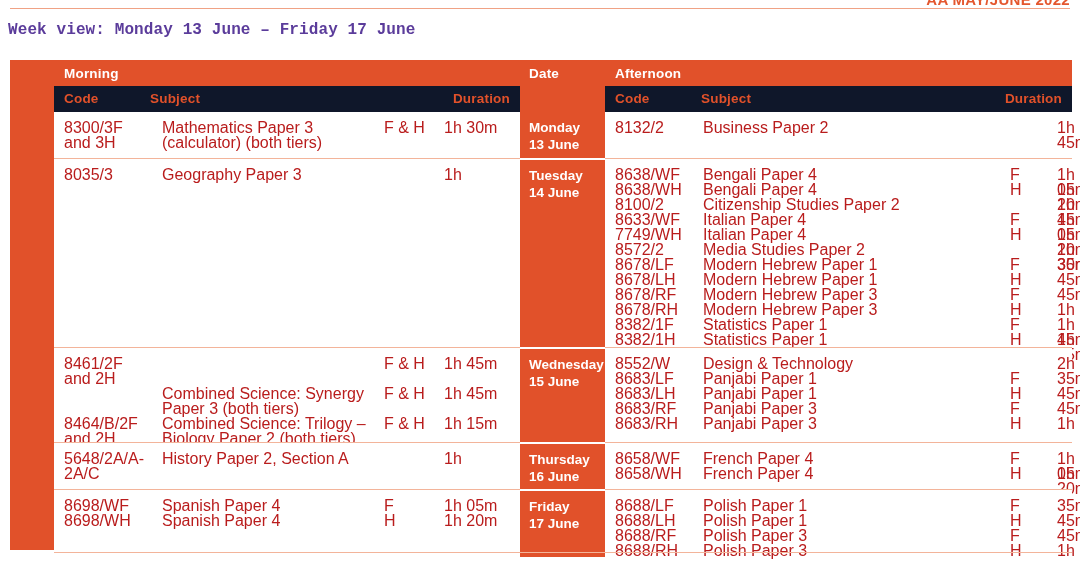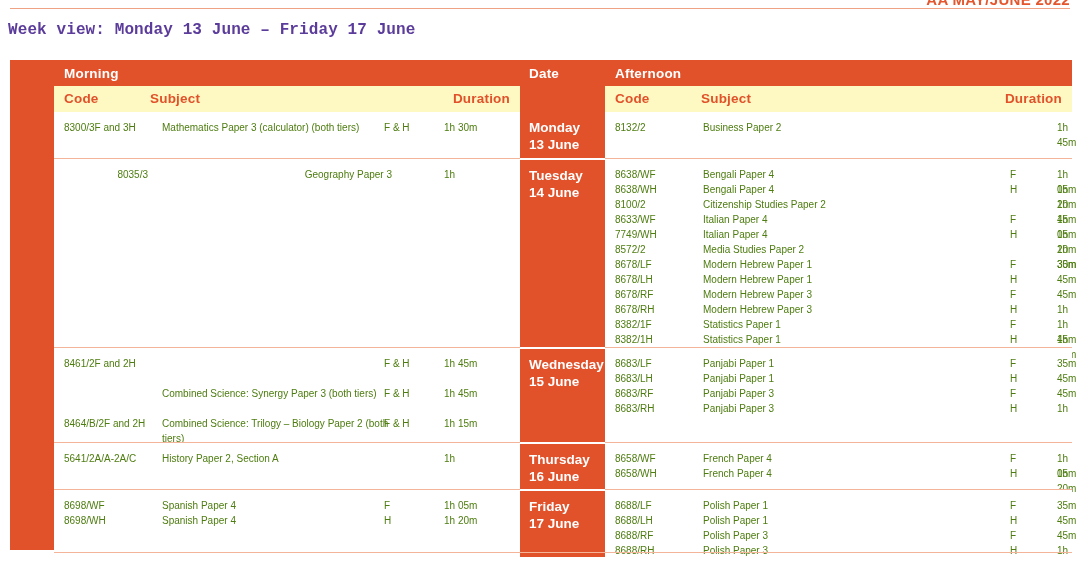--- a/index.html
+++ b/index.html
@@ -85,21 +85,21 @@
     display: flex;
     align-items: center;
     padding-left: 10px;
     letter-spacing: .2px;
   }
   .col-date .band { padding-left: 9px; }
 
   
   .subhead {
     height: 26px;
-    background: #fef9c3;
+    background: #0f172a;
     color: #E1512A;
     font-size: 13.5px;
     font-weight: bold;
     position: relative;
     letter-spacing: .2px;
     text-align: right;
   }
   .subhead span { position: absolute; top: 5px; }
   .sh-code    { left: 10px; }
   .sh-subject { left: 96px; }
@@ -126,22 +126,22 @@
     line-height: 17px;
     padding: 7px 0 0 9px;
     border-top: 2.5px solid #ffffff;
   }
   .date-cell:first-child { border-top: none; }
 
   
   .exam-row {
     position: relative;
     height: 15px;
-    font-size: 10px;
-    color: #4d7c0f;
+    font-size: 16px;
+    color: #b91c1c;
     line-height: 15px;
   }
   .exam-row.tall { height: 30px; }
   .exam-row span { position: absolute; top: 0; }
   .e-code    { left: 10px;  width: 84px; }
   .e-subject { left: 108px;  width: 230px; }
   .e-tier    { left: 330px; width: 48px; }
   .e-dur     { left: 390px; }
 
   .col-aft .e-code    { left: 10px;  width: 90px; }
@@ -184,21 +184,21 @@
     </div>
     <div class="body-area" id="morning-body">
         <div class="day-block pad-top" style="height: 46px;">
           <div class="exam-row tall">
             <span class="e-code">8300/3F and 3H</span>
             <span class="e-subject">Mathematics Paper 3 (calculator) (both tiers)</span>
             <span class="e-tier">F &amp; H</span>
             <span class="e-dur">1h 30m</span>
           </div>
         </div>
-        <div class="day-block pad-top" style="height: 189px; text-align: right;">
+        <div class="day-block pad-top" style="height: 189px;">
           <div class="exam-row">
             <span class="e-code">8035/3</span>
             <span class="e-subject">Geography Paper 3</span>
             <span class="e-tier"></span>
             <span class="e-dur">1h</span>
           </div>
         </div>
         <div class="day-block pad-top" style="height: 95px;">
           <div class="exam-row tall">
             <span class="e-code">8461/2F and 2H</span>
@@ -212,21 +212,21 @@
           </div>
           <div class="exam-row tall">
             <span class="e-code">8464/B/2F and 2H</span>
             <span class="e-subject">Combined Science: Trilogy – Biology Paper 2 (both tiers)</span>
             <span class="e-tier">F &amp; H</span>
             <span class="e-dur">1h 15m</span>
           </div>
         </div>
         <div class="day-block pad-top" style="height: 47px;">
           <div class="exam-row tall">
-            <span class="e-code">5641/2A/A-2A/C</span>
+            <span class="e-code">5648/2A/A-2A/C</span>
             <span class="e-subject">History Paper 2, Section A</span>
             <span class="e-tier"></span>
             <span class="e-dur">1h</span>
           </div>
         </div>
         <div class="day-block pad-top" style="height: 68px;">
           <div class="exam-row">
             <span class="e-code">8698/WF</span>
             <span class="e-subject">Spanish Paper 4</span>
             <span class="e-tier">F</span>
@@ -354,20 +354,26 @@
           </div>
           <div class="exam-row">
             <span class="e-code">8382/1H</span>
             <span class="e-subject">Statistics Paper 1</span>
             <span class="e-tier">H</span>
             <span class="e-dur">1h 45m</span>
           </div>
         </div>
         <div class="day-block pad-top" style="height: 95px;">
           <div class="exam-row">
+            <span class="e-code">8552/W</span>
+            <span class="e-subject">Design &amp; Technology</span>
+            <span class="e-tier"></span>
+            <span class="e-dur">2h</span>
+          </div>
+          <div class="exam-row">
             <span class="e-code">8683/LF</span>
             <span class="e-subject">Panjabi Paper 1</span>
             <span class="e-tier">F</span>
             <span class="e-dur">35m</span>
           </div>
           <div class="exam-row">
             <span class="e-code">8683/LH</span>
             <span class="e-subject">Panjabi Paper 1</span>
             <span class="e-tier">H</span>
             <span class="e-dur">45m</span>

